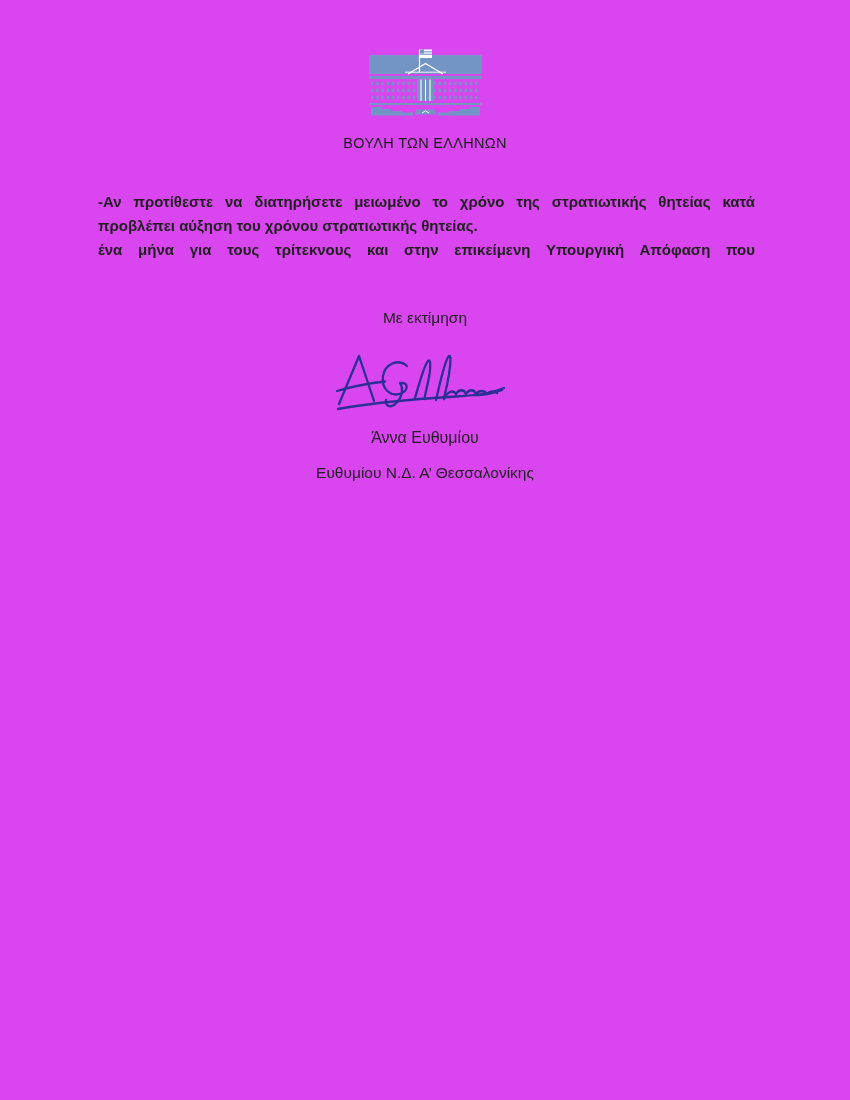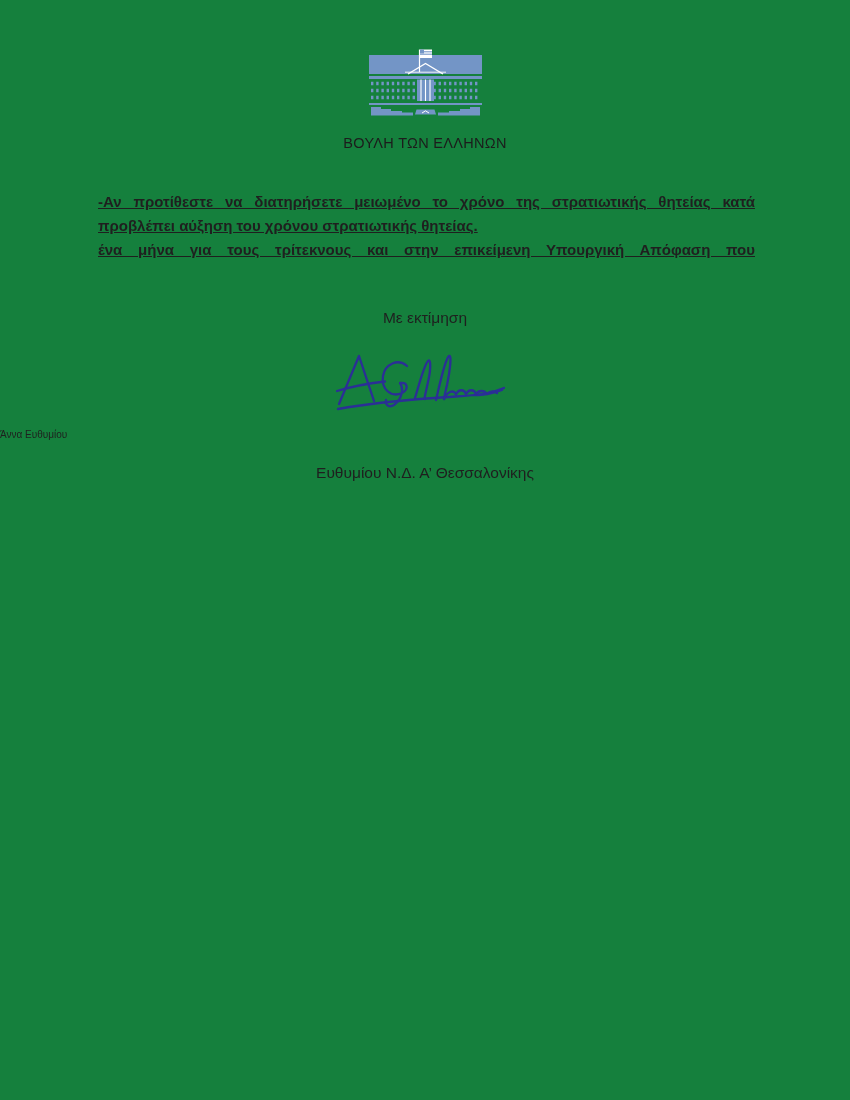--- a/index.html
+++ b/index.html
@@ -4,21 +4,21 @@
 <style>
   html, body {
     margin: 0;
     padding: 0;
     background: #ffffff;
   }
   .page {
     position: relative;
     width: 850px;
     height: 1100px;
-    background: #15803d;
+    background: #d946ef;
     font-family: "Liberation Sans", sans-serif;
     color: #212121;
     overflow: hidden;
   }
   .logo {
     position: absolute;
     left: 369px;
     top: 48px;
     width: 113px;
     height: 70px;
@@ -38,21 +38,20 @@
     left: 98px;
     top: 190px;
     width: 657px;
     font-size: 15px;
     font-weight: bold;
     color: #1f1f1f;
     line-height: 24px;
   }
   .paragraph .line {
     white-space: nowrap;
-    text-decoration: underline;
   }
   .paragraph .line.justified {
     white-space: normal;
     text-align: justify;
     text-align-last: justify;
   }
   .closing {
     position: absolute;
     top: 309px;
     left: 0;
@@ -66,22 +65,22 @@
     left: 336px;
     top: 349px;
     width: 172px;
     height: 64px;
   }
   .signer-name {
     position: absolute;
     top: 429px;
     left: 0;
     width: 100%;
-    text-align: left;
-    font-size: 10px;
+    text-align: center;
+    font-size: 16px;
     color: #1f1f1f;
   }
   .signer-title {
     position: absolute;
     top: 464px;
     left: 0;
     width: 100%;
     text-align: center;
     font-size: 15.5px;
     color: #1f1f1f;

